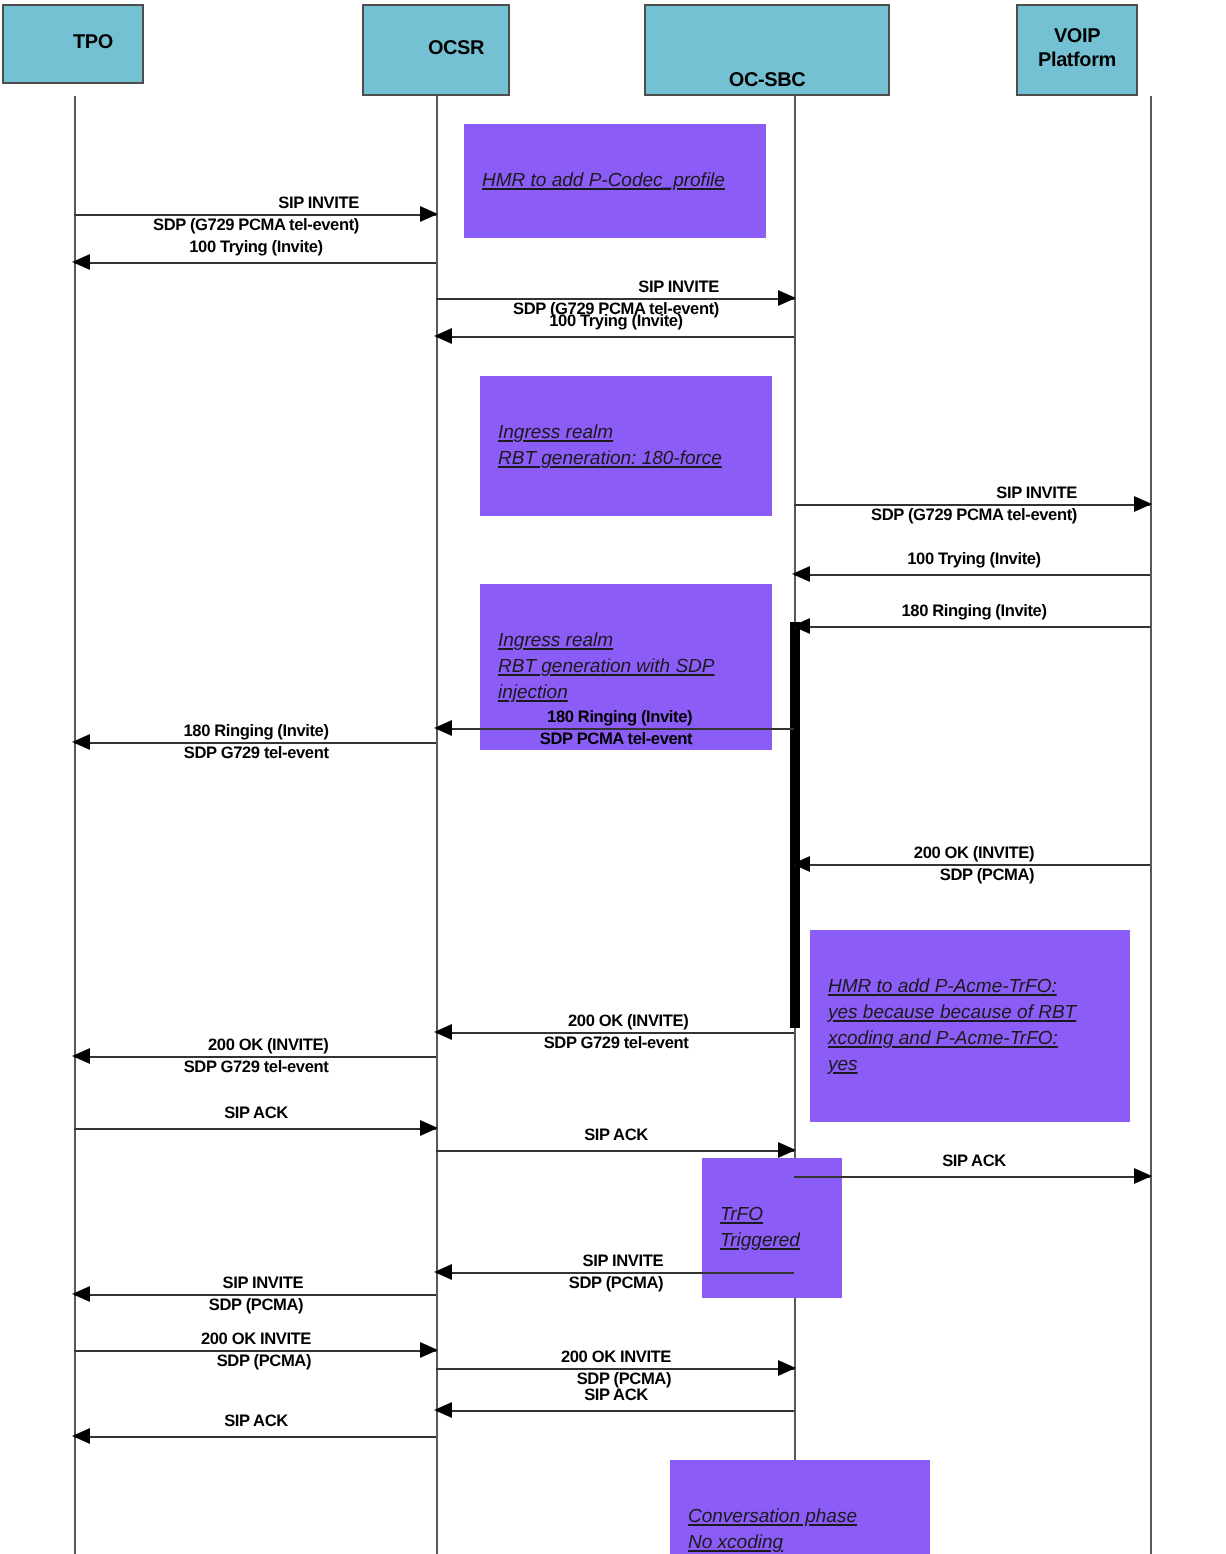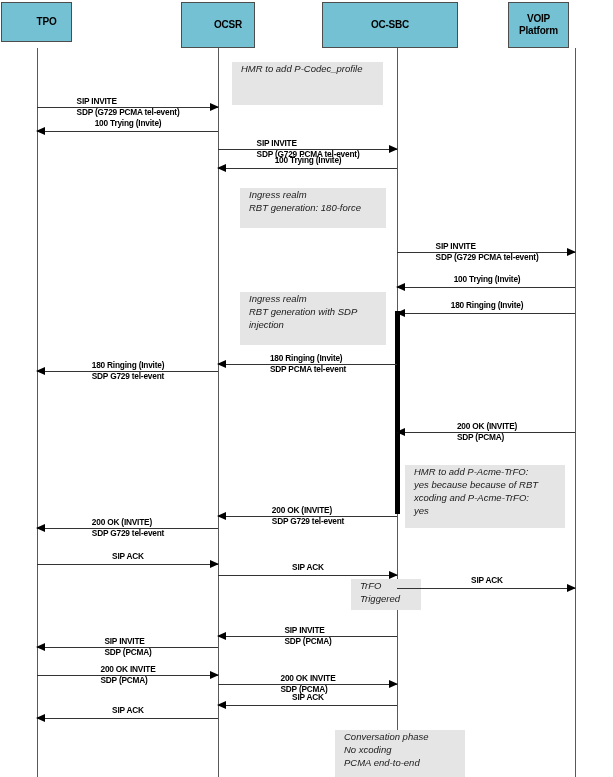--- a/index.html
+++ b/index.html
@@ -43,28 +43,29 @@
   
   .activation {
     position: absolute;
     background: #000000;
     width: 5px;
   }
 
   
   .note {
     position: absolute;
-    background: #e5e5e5;
+    background: #8b5cf6;
     box-sizing: border-box;
     font-style: italic;
     font-size: 9.5px;
     line-height: 13px;
     color: #1a1a1a;
-    padding: 0 9px;
+    padding: 22px 9px;
     white-space: pre-line;
+    text-decoration: underline;
   }
 
   
   .msg {
     position: absolute;
     height: 1px;
   }
   .msg .shaft {
     position: absolute;
     left: 0;
@@ -88,21 +89,21 @@
   .msg.left .head {
     left: -1px;
     border-right: 9px solid #000000;
   }
   .msg-label {
     position: absolute;
     font-weight: bold;
     font-size: 8.3px;
     line-height: 11px;
     color: #000000;
-    text-align: left;
+    text-align: right;
     white-space: pre-line;
     letter-spacing: -0.2px;
   }
   .msg-label.above {
     transform: translate(-50%, -100%);
   }
   .msg-label.split {
     transform: translate(-50%, -50%);
   }
 </style>
@@ -113,21 +114,21 @@
   <div id="lifelines-layer">
       <div class="lifeline-line" style="left: 37px; top: 48px; height: 729px;"></div>
       <div class="lifeline-box" style="left: 1px; top: 2px; width: 71px; height: 40px; padding-left: 20px;">
         <span style="white-space: pre-line;">TPO</span>
       </div>
       <div class="lifeline-line" style="left: 218px; top: 48px; height: 729px;"></div>
       <div class="lifeline-box" style="left: 181px; top: 2px; width: 74px; height: 46px; padding-left: 20px;">
         <span style="white-space: pre-line;">OCSR</span>
       </div>
       <div class="lifeline-line" style="left: 397px; top: 48px; height: 729px;"></div>
-      <div class="lifeline-box" style="left: 322px; top: 2px; width: 136px; height: 46px;">
+      <div class="lifeline-box" style="left: 322px; top: 2px; width: 123px; height: 46px; align-items: flex-end;">
         <span style="white-space: pre-line;">OC-SBC</span>
       </div>
       <div class="lifeline-line" style="left: 575px; top: 48px; height: 729px;"></div>
       <div class="lifeline-box" style="left: 508px; top: 2px; width: 61px; height: 46px;">
         <span style="white-space: pre-line;">VOIP
 Platform</span>
       </div>
     </div>
   <div id="activation-layer">
       <div class="activation" style="left: 395px; top: 311px; height: 203px;"></div>

